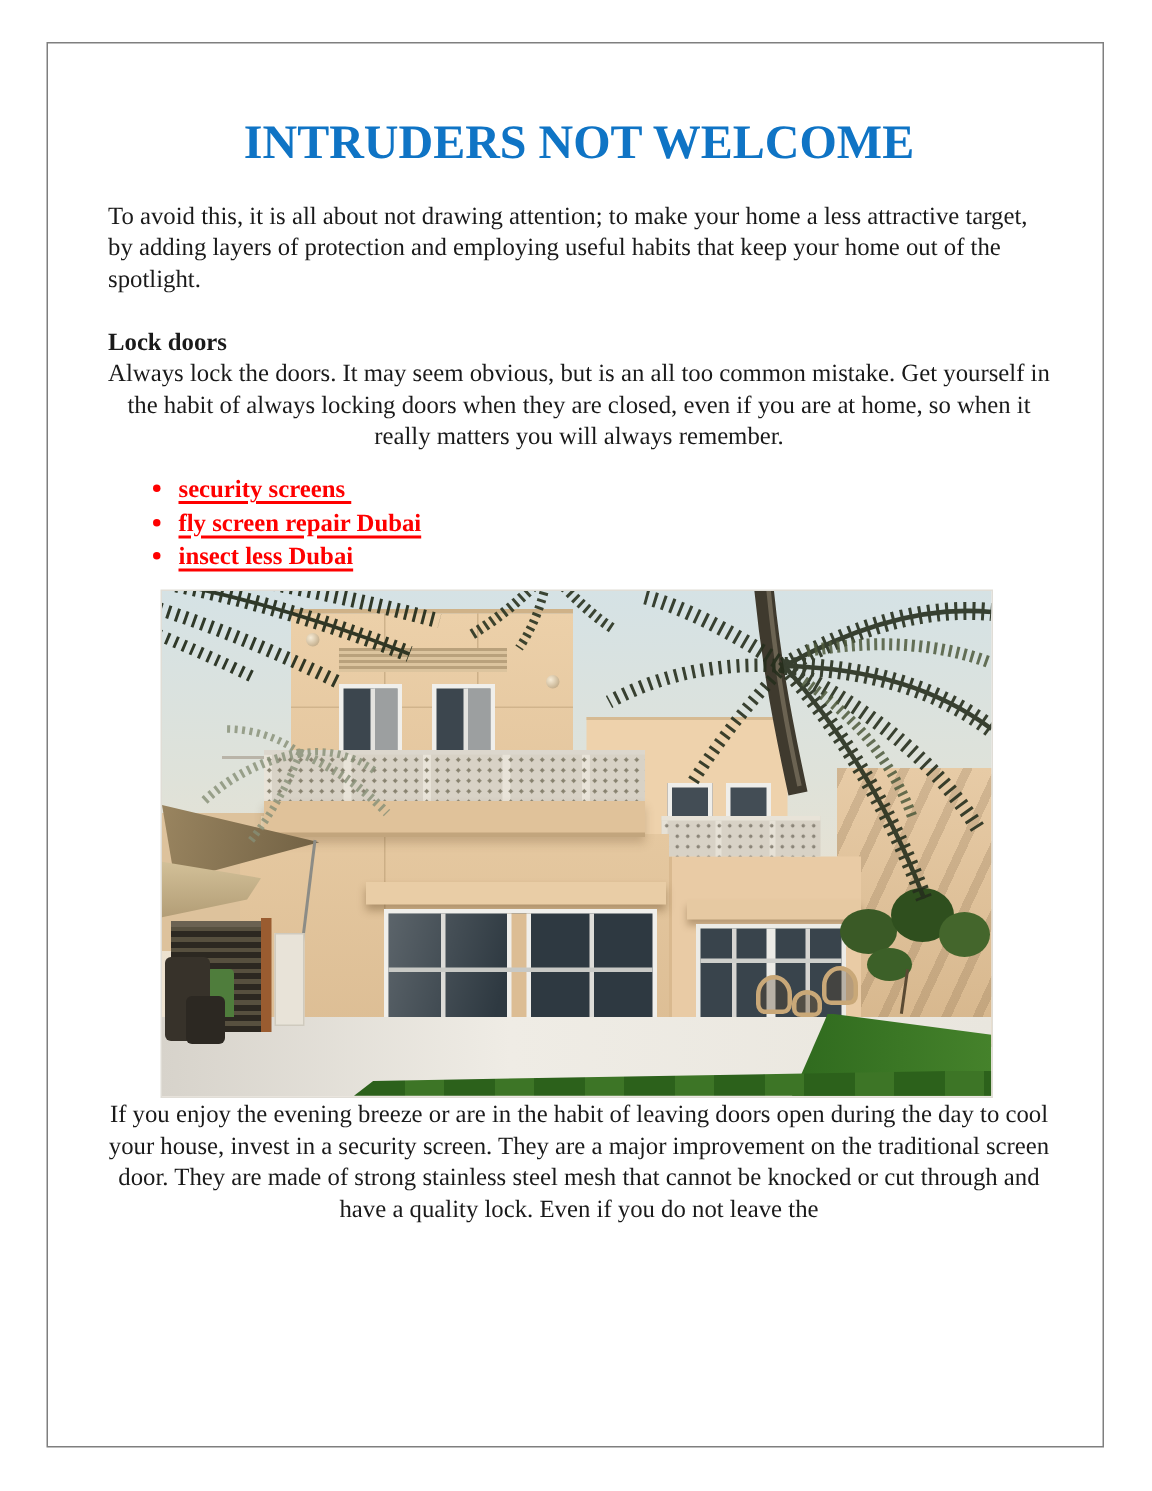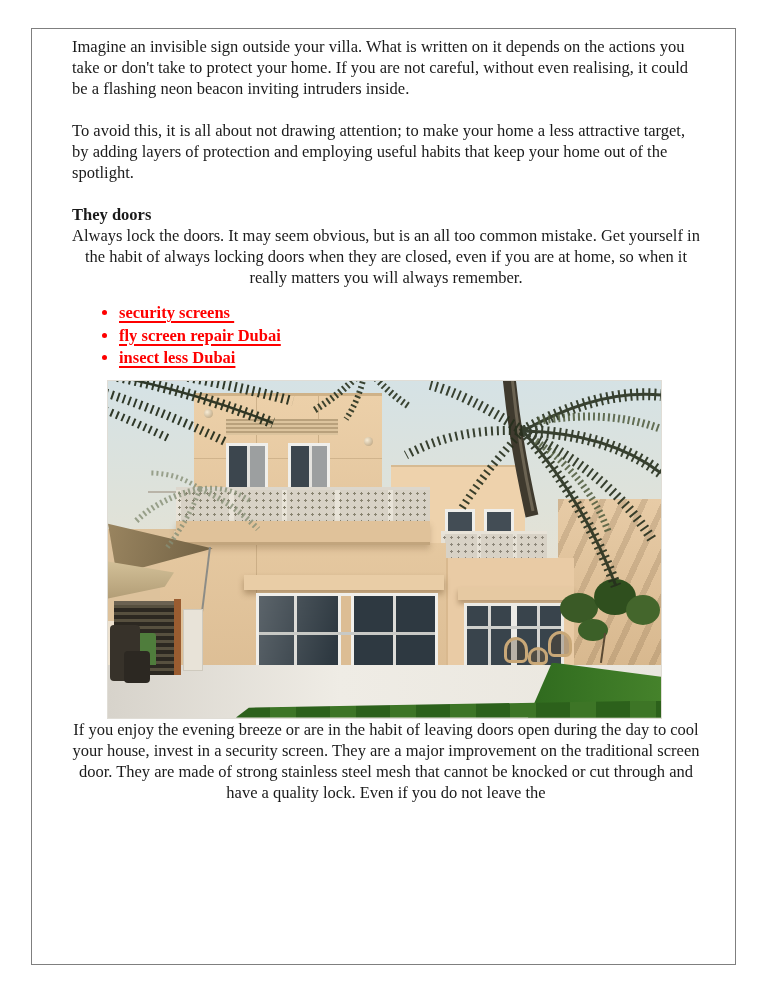--- a/index.html
+++ b/index.html
@@ -147,26 +147,26 @@
 
   .ph-palms{left:0;top:0;width:553px;height:337px;z-index:20;pointer-events:none;}
 </style>
 </head>
 <body>
 
 <div class="page-border"></div>
 
 <div class="content">
 
-
-  <p class="body-par first-par">Imagine an invisible sign outside your villa. What is written on it depends on the actions you take or don't take to protect your home. If you are not careful, without even realising, it could be a flashing neon beacon inviting intruders inside.</p>
+  <h1 class="doc-title">INTRUDERS NOT WELCOME</h1>
+
 
   <p class="body-par">To avoid this, it is all about not drawing attention; to make your home a less attractive target, by adding layers of protection and employing useful habits that keep your home out of the spotlight.</p>
 
-  <p class="sec-heading">They doors</p>
+  <p class="sec-heading">Lock doors</p>
   <p class="sec-body">Always lock the doors. It may seem obvious, but is an all too common mistake. Get yourself in the habit of always locking doors when they are closed, even if you are at home, so when it really matters you will always remember.</p>
 
   <ul class="link-list">
     <li><a href="#">security screens&nbsp;</a></li>
     <li><a href="#">fly screen repair Dubai</a></li>
     <li><a href="#">insect less Dubai</a></li>
   </ul>
 
   <div class="photo" title="Two-storey beige villas with decorative balcony railings, large windows, palm trees, shade sail, paved patio, wicker chairs and green lawn at dusk">
 

